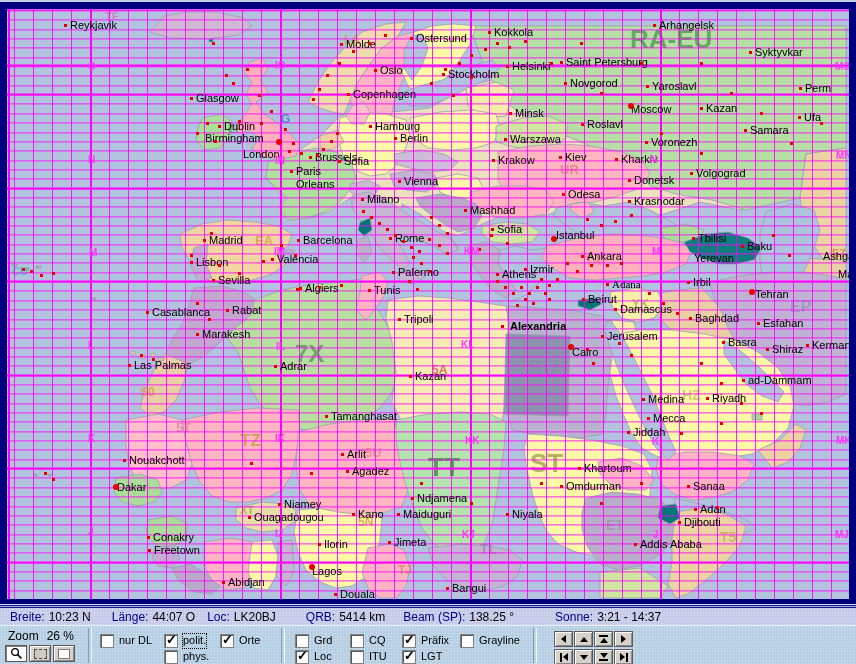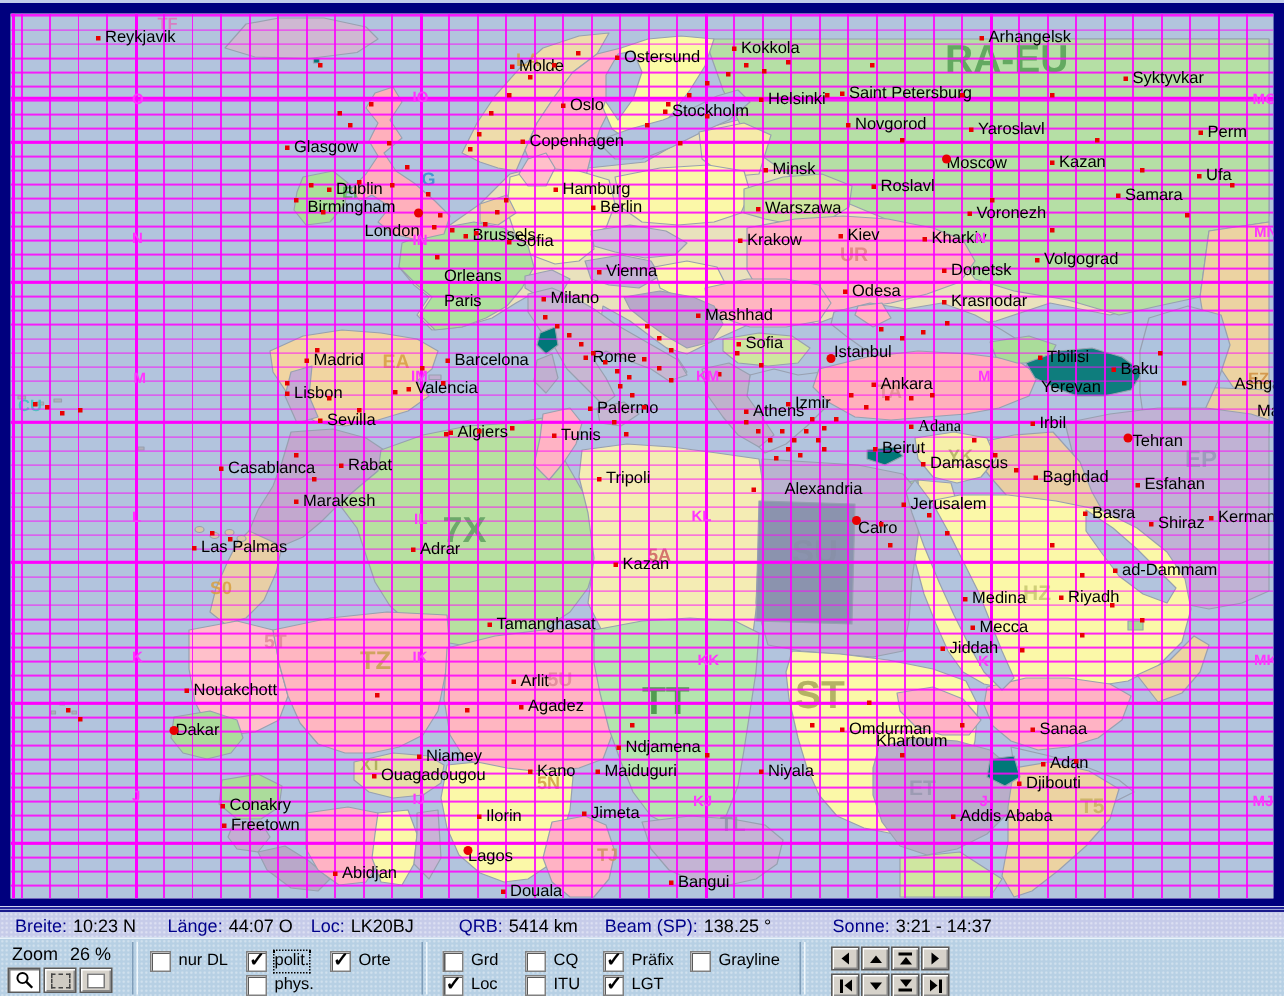--- a/index.html
+++ b/index.html
@@ -272,21 +272,21 @@
           <span class="city" style="left: 508px; top: 98px; position: absolute;">Minsk</span>
           <span class="dot" style="left: 502px; top: 103px; position: absolute;"></span>
           <span class="city" style="left: 368px; top: 111px; position: absolute;">Hamburg</span>
           <span class="dot" style="left: 362px; top: 116px; position: absolute;"></span>
           <span class="city" style="left: 393px; top: 123px; position: absolute;">Berlin</span>
           <span class="dot" style="left: 387px; top: 128px; position: absolute;"></span>
           <span class="city" style="left: 503px; top: 124px; position: absolute;">Warszawa</span>
           <span class="dot" style="left: 497px; top: 129px; position: absolute;"></span>
           <span class="city" style="left: 308px; top: 142px; position: absolute;">Brussels</span>
           <span class="dot" style="left: 302px; top: 147px; position: absolute;"></span>
-          <span class="city" style="left: 289px; top: 156px; position: absolute; margin-top: 30px;">Paris</span>
+          <span class="city" style="left: 289px; top: 156px; position: absolute;">Paris</span>
           <span class="dot" style="left: 283px; top: 161px; position: absolute;"></span>
           <span class="city" style="left: 289px; top: 169px; position: absolute;">Orleans</span>
           <span class="city" style="left: 337px; top: 146px; position: absolute;">Sofia</span>
           <span class="dot" style="left: 331px; top: 151px; position: absolute;"></span>
           <span class="city" style="left: 491px; top: 145px; position: absolute;">Krakow</span>
           <span class="dot" style="left: 485px; top: 150px; position: absolute;"></span>
           <span class="city" style="left: 397px; top: 166px; position: absolute;">Vienna</span>
           <span class="dot" style="left: 391px; top: 171px; position: absolute;"></span>
           <span class="city" style="left: 558px; top: 142px; position: absolute;">Kiev</span>
           <span class="dot" style="left: 552px; top: 147px; position: absolute;"></span>
@@ -332,21 +332,21 @@
           <span class="city" style="left: 367px; top: 275px; position: absolute;">Tunis</span>
           <span class="dot" style="left: 361px; top: 280px; position: absolute;"></span>
           <span class="city" style="left: 391px; top: 257px; position: absolute;">Palermo</span>
           <span class="dot" style="left: 385px; top: 262px; position: absolute;"></span>
           <span class="city" style="left: 495px; top: 259px; position: absolute;">Athens</span>
           <span class="dot" style="left: 489px; top: 264px; position: absolute;"></span>
           <span class="city" style="left: 523px; top: 254px; position: absolute;">Izmir</span>
           <span class="dot" style="left: 517px; top: 259px; position: absolute;"></span>
           <span class="city" style="left: 397px; top: 304px; position: absolute;">Tripoli</span>
           <span class="dot" style="left: 391px; top: 309px; position: absolute;"></span>
-          <span class="city" style="left: 516px; top: 311px; position: absolute;">Alexandria</span>
+          <span class="city" style="left: 503px; top: 311px; position: absolute; font-weight: bold;">Alexandria</span>
           <span class="dot" style="left: 494px; top: 316px; position: absolute;"></span>
           <span class="city" style="left: 565px; top: 337px; position: absolute;">Cairo</span>
           <span class="city" style="left: 408px; top: 361px; position: absolute;">Kazan</span>
           <span class="dot" style="left: 402px; top: 366px; position: absolute;"></span>
           <span class="city" style="left: 273px; top: 351px; position: absolute;">Adrar</span>
           <span class="dot" style="left: 267px; top: 356px; position: absolute;"></span>
           <span class="city" style="left: 127px; top: 350px; position: absolute;">Las Palmas</span>
           <span class="dot" style="left: 121px; top: 355px; position: absolute;"></span>
           <span class="city" style="left: 122px; top: 445px; position: absolute;">Nouakchott</span>
           <span class="dot" style="left: 116px; top: 450px; position: absolute;"></span>
@@ -377,21 +377,21 @@
           <span class="dot" style="left: 499px; top: 504px; position: absolute;"></span>
           <span class="city" style="left: 317px; top: 529px; position: absolute;">Ilorin</span>
           <span class="dot" style="left: 311px; top: 534px; position: absolute;"></span>
           <span class="city" style="left: 387px; top: 527px; position: absolute;">Jimeta</span>
           <span class="dot" style="left: 381px; top: 532px; position: absolute;"></span>
           <span class="city" style="left: 305px; top: 556px; position: absolute;">Lagos</span>
           <span class="city" style="left: 333px; top: 579px; position: absolute; text-align: right;">Douala</span>
           <span class="dot" style="left: 327px; top: 584px; position: absolute;"></span>
           <span class="city" style="left: 445px; top: 573px; position: absolute;">Bangui</span>
           <span class="dot" style="left: 439px; top: 578px; position: absolute;"></span>
-          <span class="city" style="left: 577px; top: 453px; position: absolute; margin-top: 26px;">Khartoum</span>
+          <span class="city" style="left: 577px; top: 453px; position: absolute;">Khartoum</span>
           <span class="dot" style="left: 571px; top: 458px; position: absolute;"></span>
           <span class="city" style="left: 559px; top: 471px; position: absolute;">Omdurman</span>
           <span class="dot" style="left: 553px; top: 476px; position: absolute;"></span>
           <span class="city" style="left: 641px; top: 384px; position: absolute;">Medina</span>
           <span class="dot" style="left: 635px; top: 389px; position: absolute;"></span>
           <span class="city" style="left: 646px; top: 403px; position: absolute;">Mecca</span>
           <span class="dot" style="left: 640px; top: 408px; position: absolute;"></span>
           <span class="city" style="left: 626px; top: 417px; position: absolute;">Jiddah</span>
           <span class="dot" style="left: 620px; top: 422px; position: absolute;"></span>
           <span class="city" style="left: 705px; top: 383px; position: absolute;">Riyadh</span>

